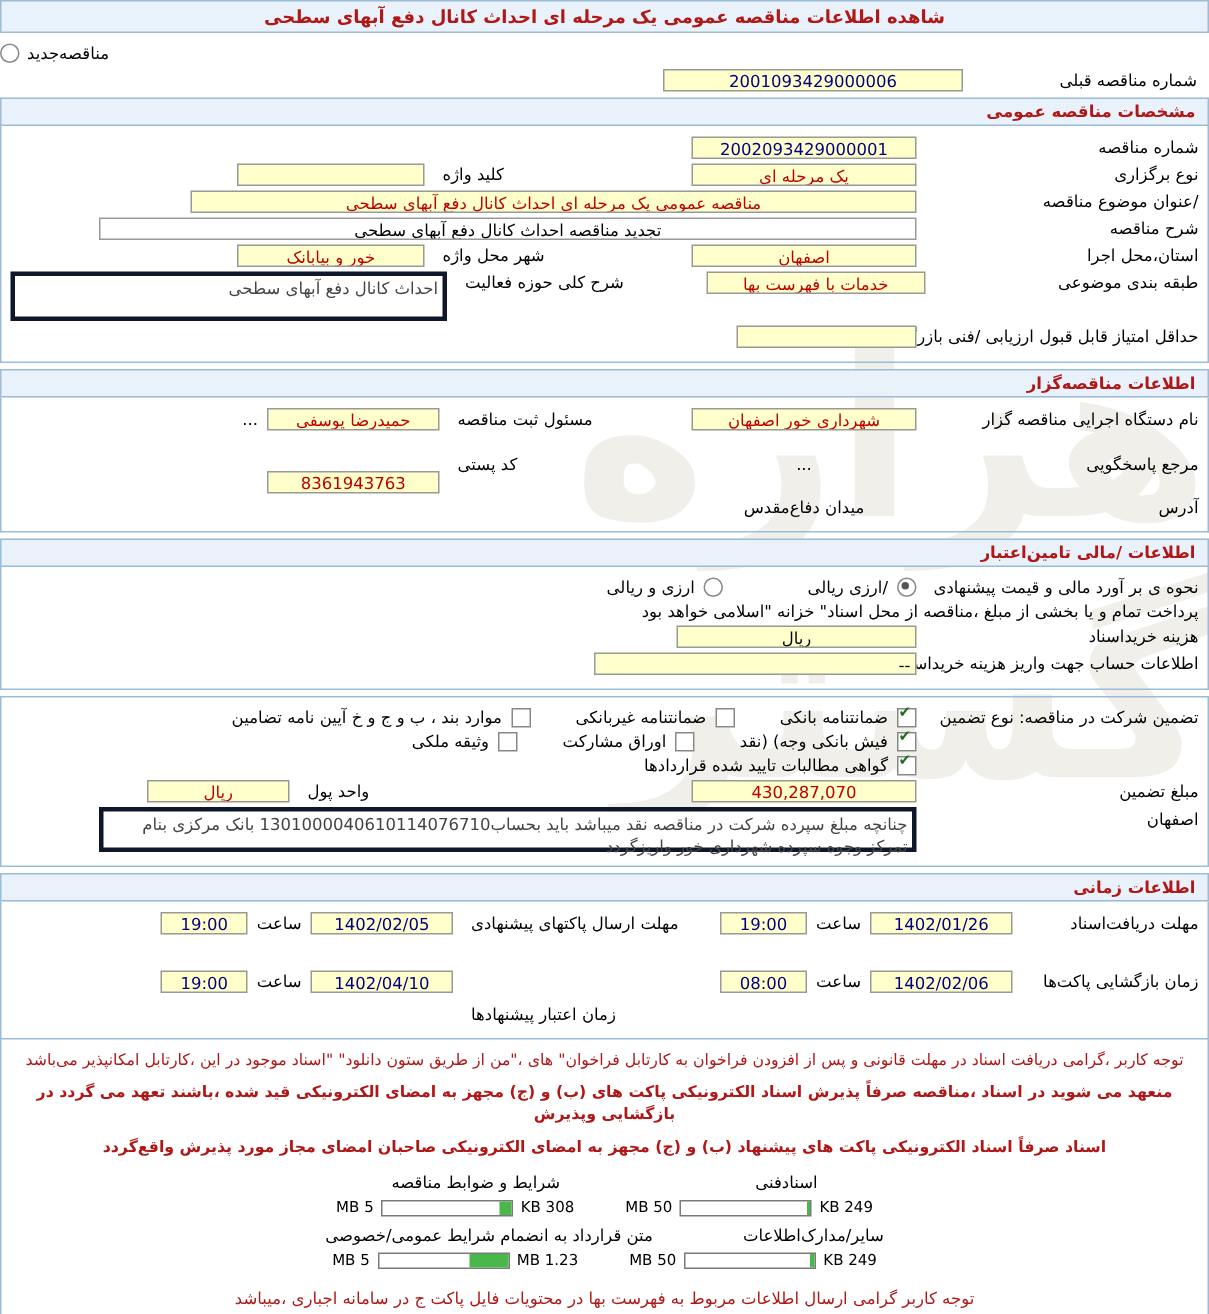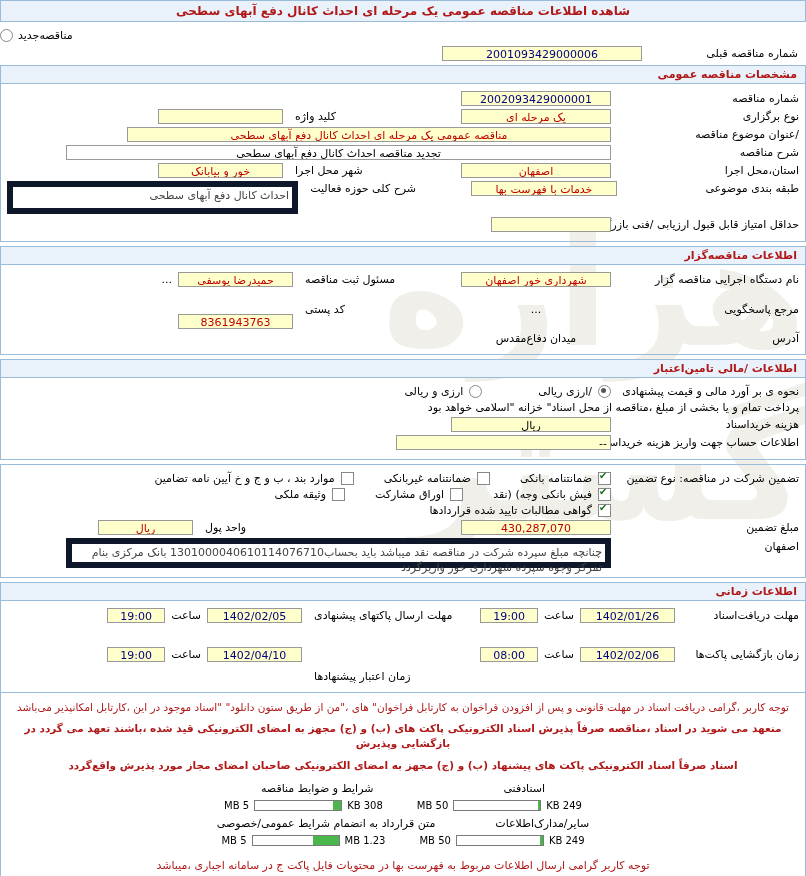--- a/index.html
+++ b/index.html
@@ -74,21 +74,21 @@
     color:#000;
     box-sizing:border-box;
     overflow:hidden;
     white-space:nowrap;
   }
   .fld.red{color:#c00000;}
   .fld.blue{color:#000080;}
   .fld.plain{background:#ffffff;}
   .areafld{
     background:#ffffff;
-    border:6px solid #0f172a;
+    border:3px solid #0f172a;
     font-size:11px;
     padding:2px 3px;
     box-sizing:border-box;
     color:#444;
   }
   .radio{
     display:inline-block;width:11px;height:11px;border-radius:50%;
     border:1px solid #888;background:#fff;vertical-align:-1px;
     position:relative;
   }
@@ -169,21 +169,21 @@
       </div>
 
       <div class="row">
         <span class="lbl" style="width:182px;">شرح مناقصه</span>
         <span class="fld plain" style="width:545px;text-align:center;">تجدید  مناقصه احداث کانال دفع آبهای  سطحی</span>
       </div>
 
       <div class="row">
         <span class="lbl" style="width:182px;">استان،محل اجرا</span>
         <span class="fld red" style="width:150px;text-align:center;">اصفهان</span>
-        <span class="lbl" style="width:160px;text-align:left;padding-left:6px;">شهر محل اجرا</span>
+        <span class="lbl" style="width:160px;text-align:left;padding-left:6px;">شهر محل واژه</span>
         <span class="fld red" style="width:125px;text-align:center;">خور و بیابانک</span>
       </div>
 
       <div class="row" style="align-items:flex-start;">
         <span class="lbl" style="width:182px;padding-top:1px;">طبقه بندی موضوعی</span>
         <span class="fld red" style="width:150px;text-align:center;">خدمات با فهرست بها</span>
         <span class="lbl" style="width:160px;text-align:left;padding-left:6px;padding-top:1px;">شرح کلی حوزه فعالیت</span>
         <span class="areafld" style="width:300px;height:33px;">احداث کانال دفع آبهای   سطحی</span>
       </div>
 

